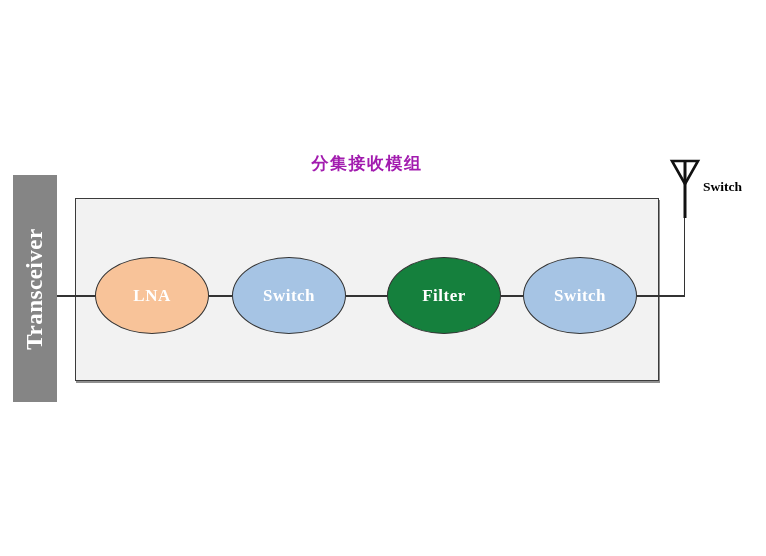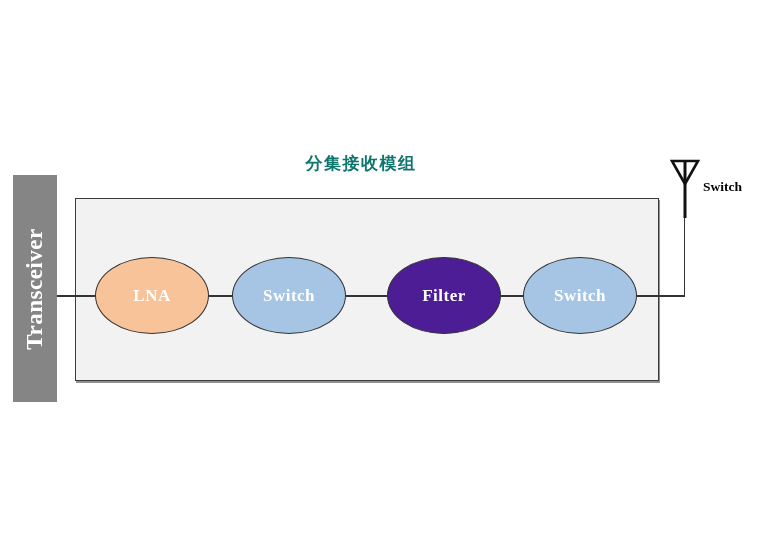--- a/index.html
+++ b/index.html
@@ -43,29 +43,29 @@
     left: 75px;
     top: 198px;
     width: 584px;
     height: 183px;
     border: 1.4px solid #3b3b3b;
     box-sizing: border-box;
     box-shadow: 1px 2px 0 #8f8f8f;
   }
   .module-title {
     position: absolute;
-    left: 69px;
+    left: 75px;
     top: 152px;
     width: 584px;
     text-align: center;
     font-family: "Liberation Sans", sans-serif;
     font-weight: 600;
     font-size: 17px;
     letter-spacing: 1.5px;
-    color: #0f766e;
+    color: #a21caf;
   }
 
   
   .node {
     position: absolute;
     top: 257px;
     width: 114px;
     height: 77px;
     border: 1.4px solid #333333;
     border-radius: 50%;
@@ -143,21 +143,21 @@
   <div class="h-line line-filt-switch2"></div>
   <div class="h-line line-switch2-ant"></div>
   <div class="v-line-antenna"></div>
 
   <div class="node node-lna" style="background-color: rgb(248, 195, 153); text-align: right;">
     <span class="node-label">LNA</span>
   </div>
   <div class="node node-switch1" style="background-color: rgb(166, 196, 228);">
     <span class="node-label">Switch</span>
   </div>
-  <div class="node node-filter" style="background-color: #4c1d95;">
+  <div class="node node-filter" style="background-color: #15803d;">
     <span class="node-label">Filter</span>
   </div>
   <div class="node node-switch2" style="background-color: rgb(166, 196, 228);">
     <span class="node-label">Switch</span>
   </div>
 
   <svg class="antenna-svg" width="34" height="64" viewBox="0 0 34 64">
     <polygon points="4,3 30,3 17,26" fill="#ffffff" stroke="#111111" stroke-width="2.6"></polygon>
     <line x1="17" y1="3" x2="17" y2="60" stroke="#111111" stroke-width="3"></line>
   </svg>

